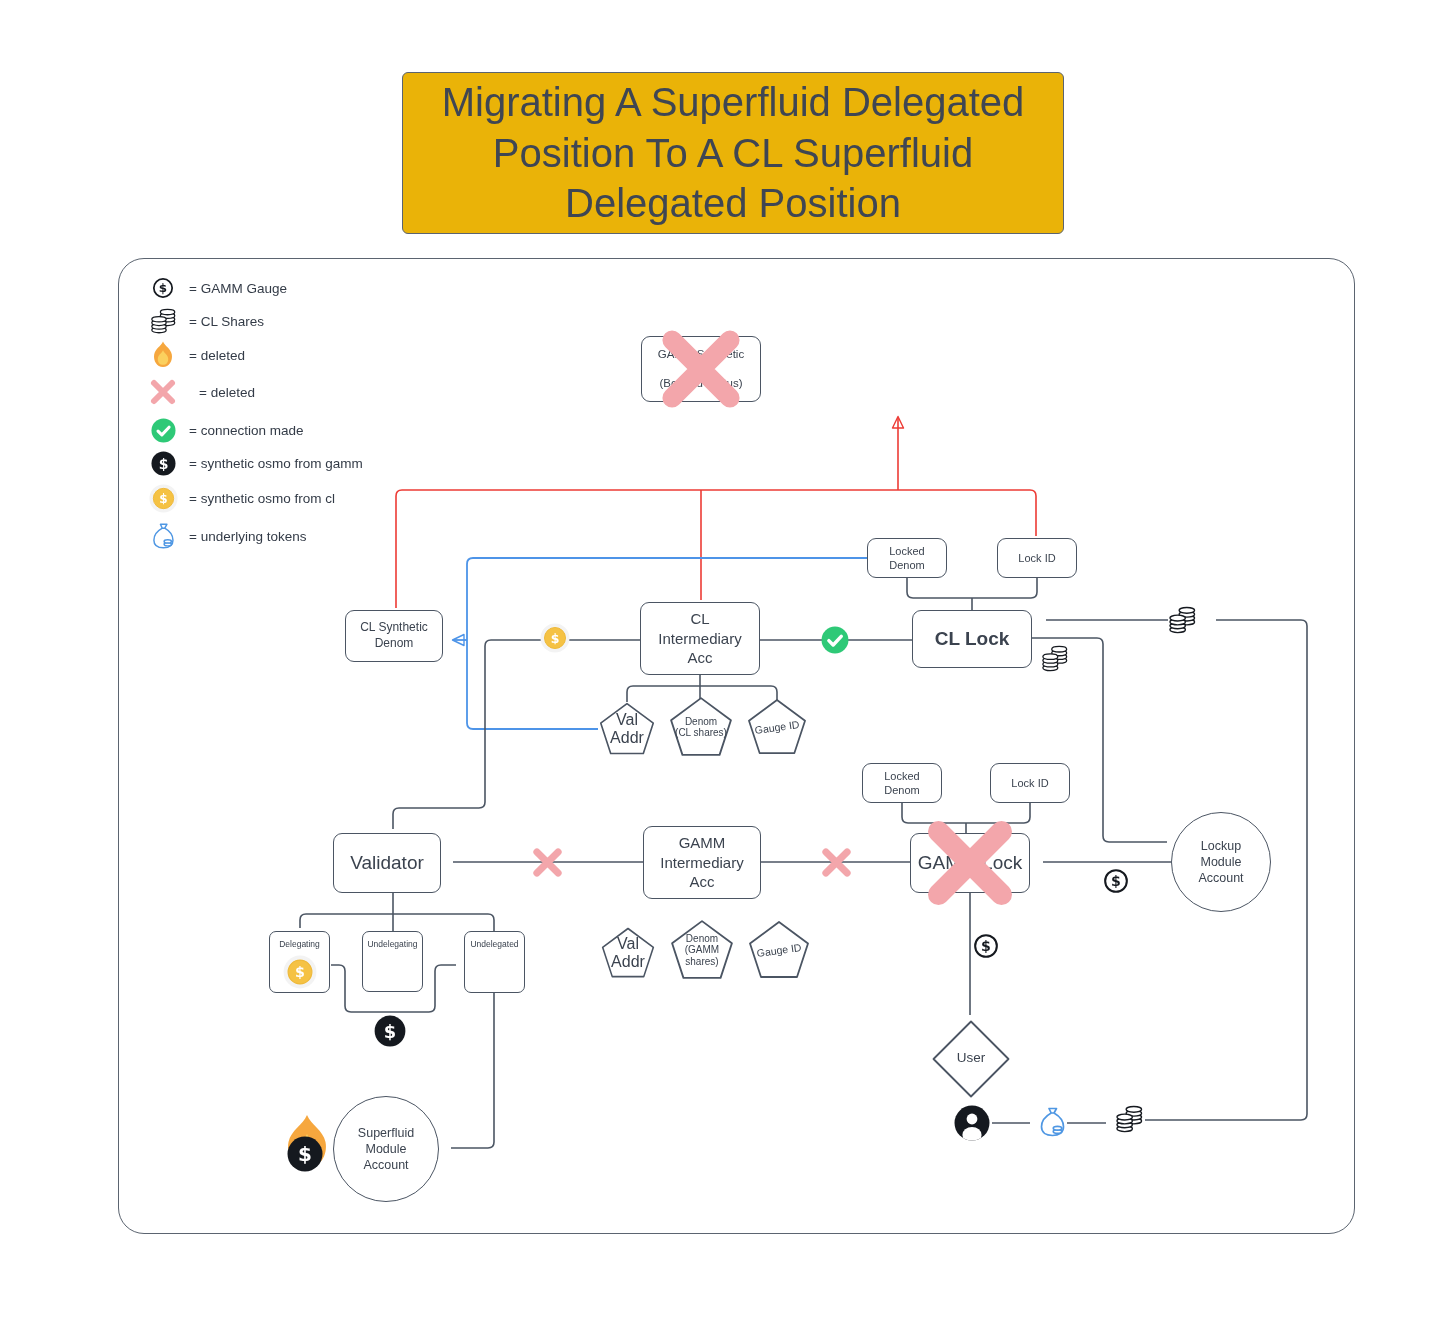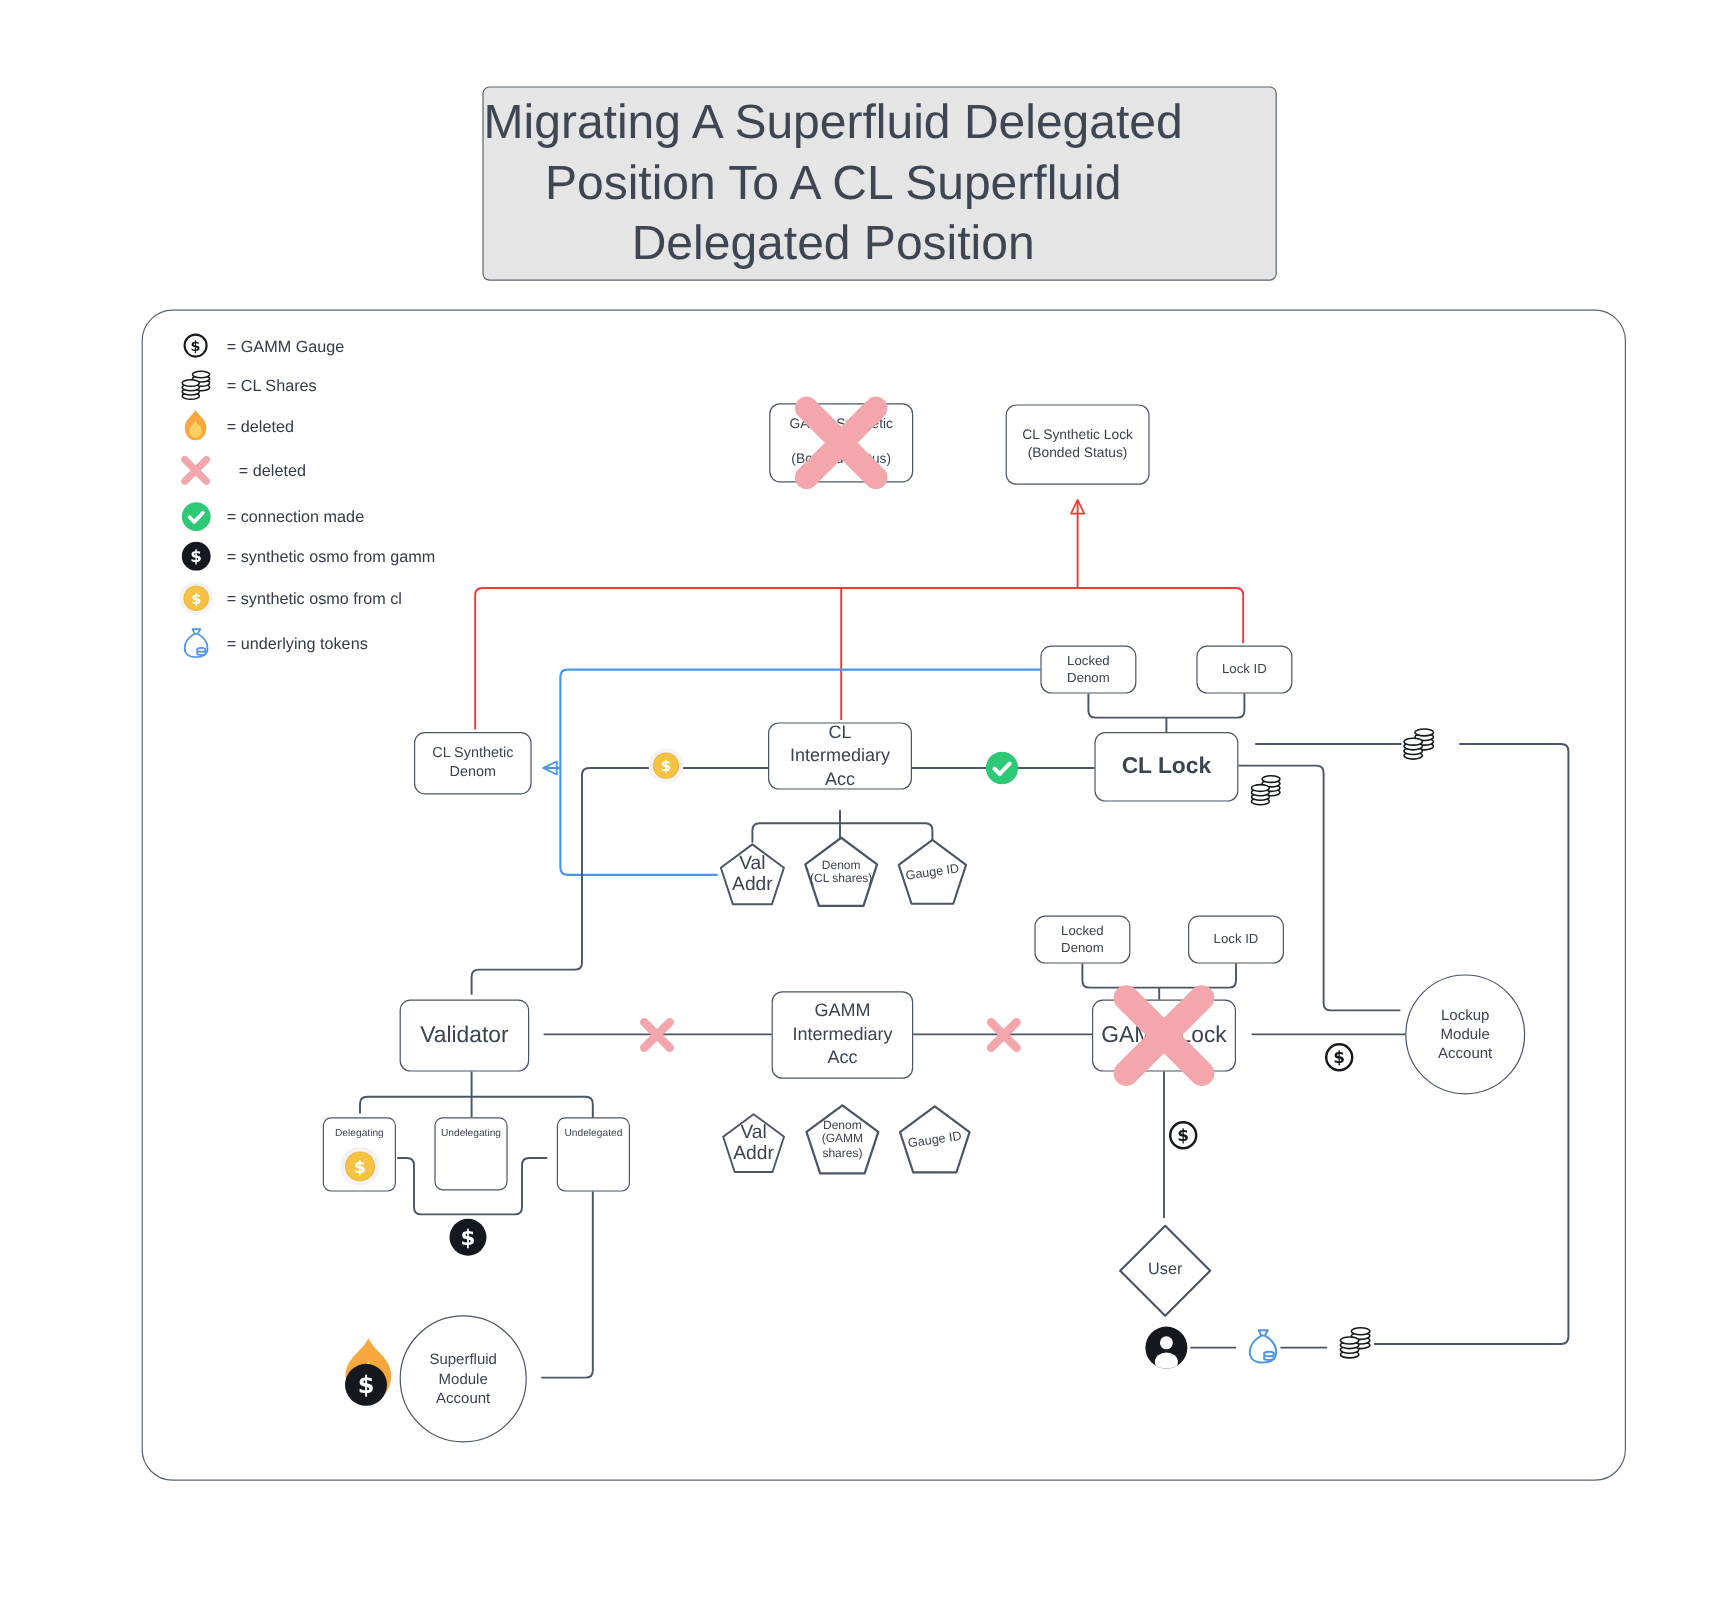--- a/index.html
+++ b/index.html
@@ -1,42 +1,42 @@
 <!DOCTYPE html>
 <html><head>
 <meta charset="utf-8">
 <style>
   html,body{margin:0;padding:0;background:#fff;}
   .canvas{position:relative;width:1447px;height:1336px;background:#fff;
     font-family:"Liberation Sans","DejaVu Sans",sans-serif;color:#3b434f;overflow:hidden;}
   
   .title-box{position:absolute;left:402px;top:72px;width:660px;height:160px;
-    border:1.5px solid #5b6470;border-radius:6px;display:flex;align-items:center;justify-content:flex-start;
-    background:#e5e5e5;}
+    border:1.5px solid #5b6470;border-radius:6px;display:flex;align-items:center;justify-content:center;
+    background:#eab308;}
   .title-box span{font-size:40px;line-height:1.27;text-align:center;color:#3f4653;white-space:pre-line;}
   
   .outer{position:absolute;left:118px;top:258px;width:1235px;height:974px;
     border:1.5px solid #5b6470;border-radius:26px;background:transparent;}
   
   svg.wires{position:absolute;left:0;top:0;width:1447px;height:1336px;z-index:2;}
   svg.wires path{fill:none;stroke-linejoin:round;}
   svg.wires path.dk{stroke:#4b5563;stroke-width:1.6;}
   svg.wires path.red{stroke:#ed3b35;stroke-width:1.6;}
   svg.wires path.blu{stroke:#4d94e8;stroke-width:1.8;}
   
   .node{position:absolute;border:1.6px solid #4b5563;border-radius:9px;background:#fff;
     display:flex;align-items:center;justify-content:center;text-align:center;z-index:3;box-sizing:border-box;}
   .node span{white-space:pre-line;line-height:1.3;}
   .circle{border-radius:50%;}
   .n-gsl{left:641px;top:336px;width:120px;height:66px;font-size:11.5px;}
   .n-csl{left:838px;top:337px;width:120px;height:67px;font-size:11.5px;}
   .n-ld1{left:867px;top:538px;width:80px;height:40px;font-size:11px;}
   .n-li1{left:997px;top:538px;width:80px;height:40px;font-size:11px;}
   .n-csd{left:345px;top:610px;width:98px;height:52px;font-size:12px;}
-  .n-cia{left:640px;top:602px;width:120px;height:56px;font-size:15px;}
+  .n-cia{left:640px;top:602px;width:120px;height:73px;font-size:15px;}
   .n-cll{left:912px;top:610px;width:120px;height:58px;font-size:19px;font-weight:bold;}
   .n-ld2{left:862px;top:763px;width:80px;height:40px;font-size:11px;}
   .n-li2{left:990px;top:763px;width:80px;height:40px;font-size:11px;}
   .n-val{left:333px;top:833px;width:108px;height:60px;font-size:19px;}
   .n-gia{left:643px;top:826px;width:118px;height:73px;font-size:15px;}
   .n-gml{left:910px;top:833px;width:120px;height:60px;font-size:19px;}
   .small{border-radius:7px;align-items:flex-start;font-size:8.5px;padding-top:7px;}
   .n-dlg{left:269px;top:931px;width:61px;height:62px;}
   .n-udg{left:362px;top:931px;width:61px;height:61px;}
   .n-udd{left:464px;top:931px;width:61px;height:62px;}
@@ -249,24 +249,20 @@
         </svg>
       </span>
     <span class="ltx">= underlying tokens</span>
   </div>
 
   <div class="node n-gsl">
       <span>GAMM Synthetic
 Lock
 (Bonded Status)</span>
     </div>
-  <div class="node n-csl">
-      <span>CL Synthetic Lock
-(Bonded Status)</span>
-    </div>
   <div class="node n-ld1">
       <span>Locked
 Denom</span>
     </div>
   <div class="node n-li1">
       <span>Lock ID</span>
     </div>
   <div class="node n-csd">
       <span>CL Synthetic
 Denom</span>

